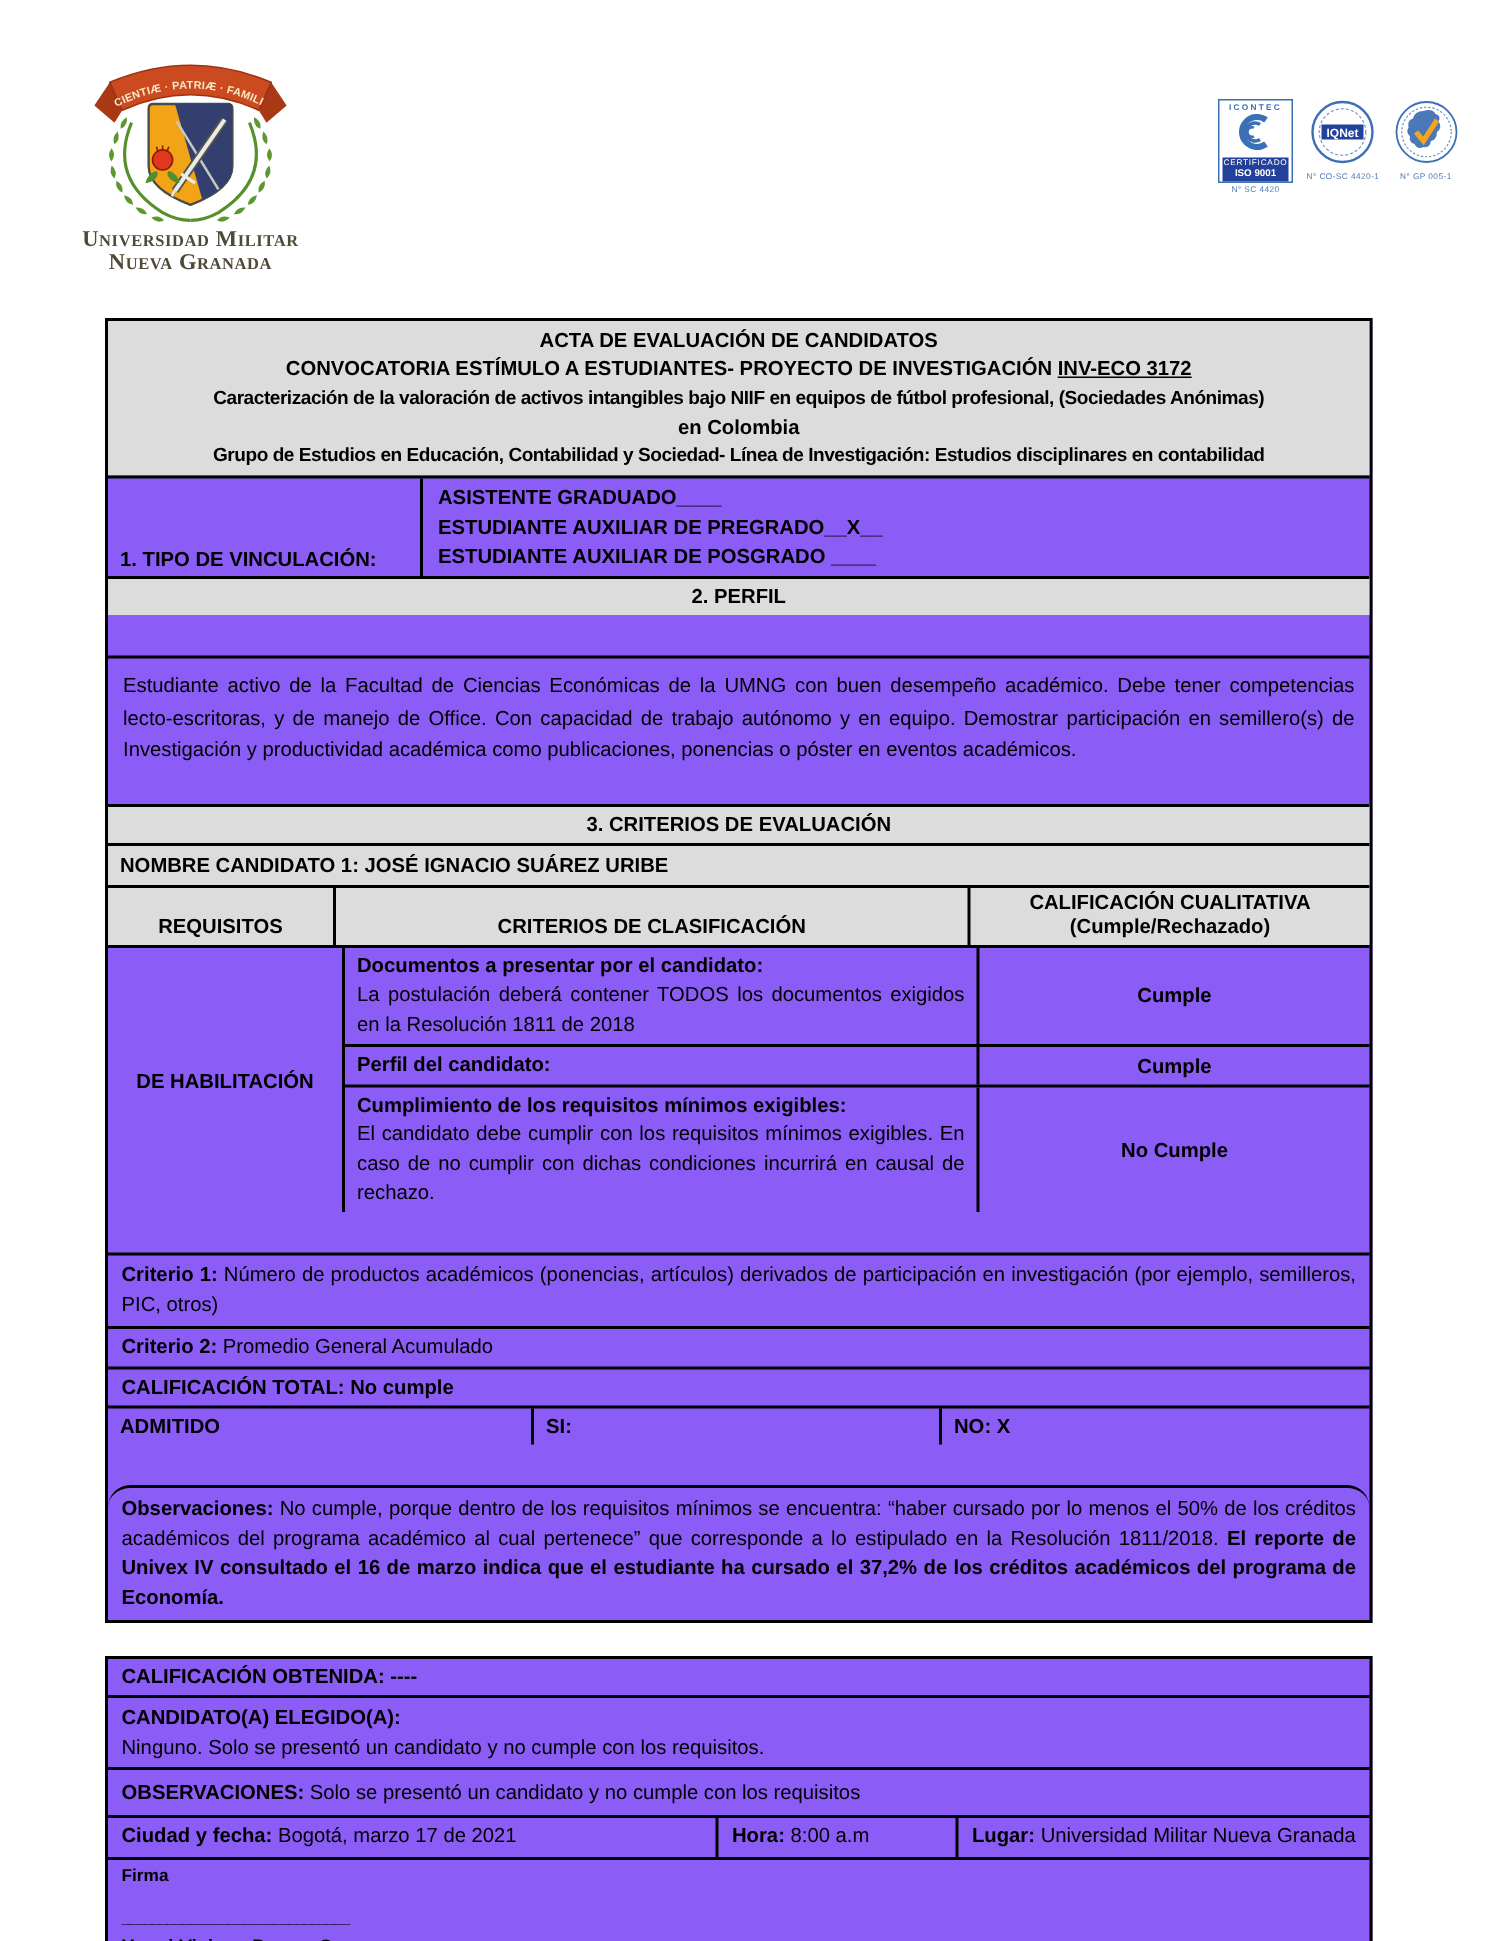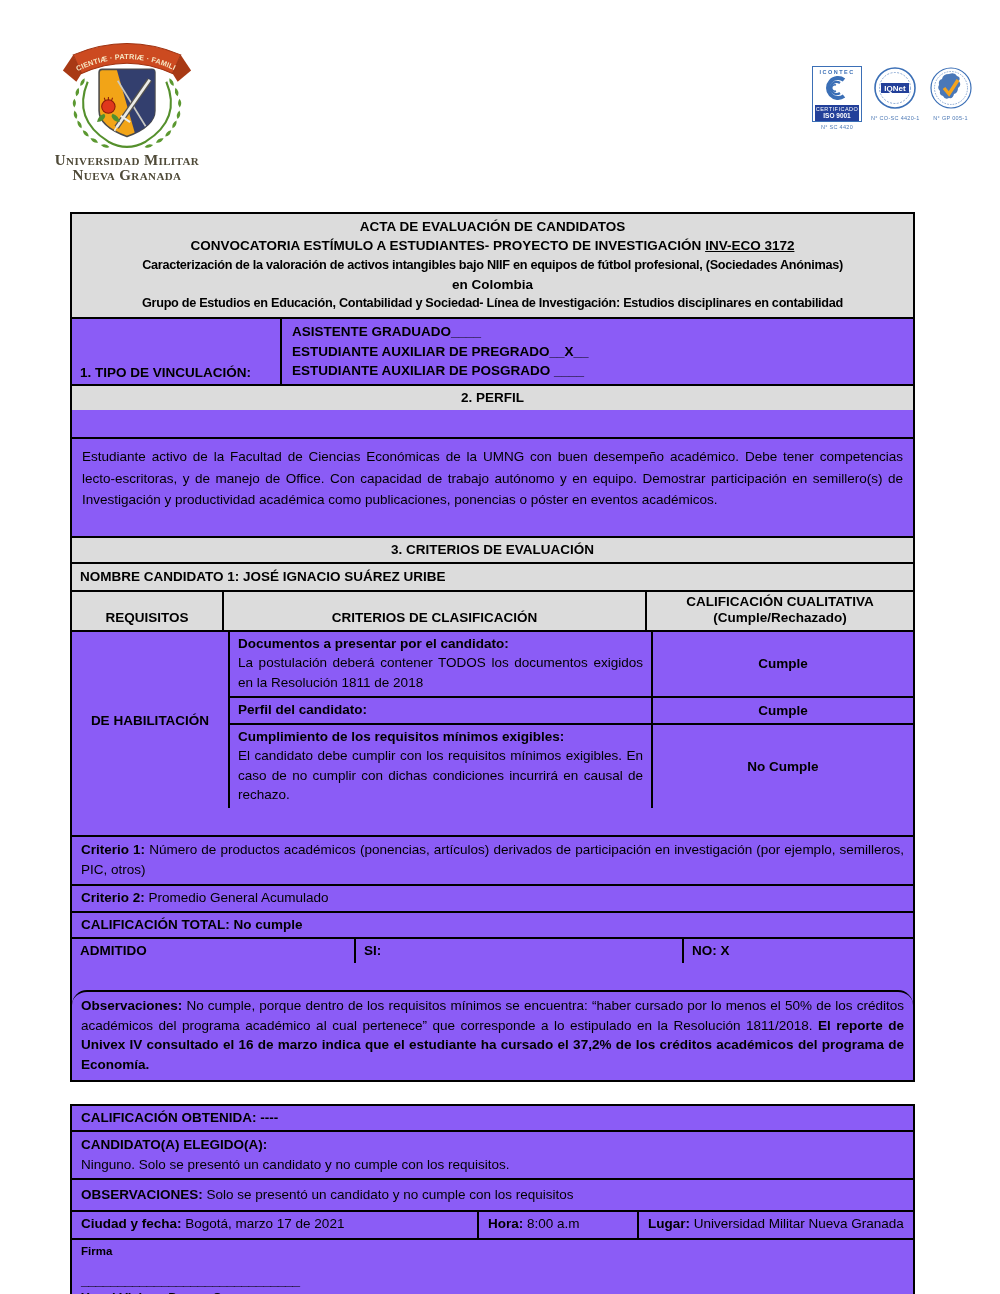--- a/index.html
+++ b/index.html
@@ -62,33 +62,33 @@
   .crit-row:first-child { border-top:none; }
   .crit-text { width:423px; border-right:2px solid #000; padding:2px 8px 4px; line-height:19.3px; }
   .crit-title { font-weight:bold; }
   .crit-body { text-align:justify; }
   .crit-result { flex:1; display:flex; align-items:center; justify-content:center; font-weight:bold; }
 
   .crit-par { padding:3px 9px 5px; line-height:19.5px; }
   .one-line { padding:2px 9px 3px; line-height:19.5px; }
 
   .admit .c { padding:2px 8px 3px; line-height:19px; font-weight:bold; }
-  .a1 { width:282px; } .a2 { width:328px; } .a3 { flex:1; }
+  .a1 { width:282px; } .a2 { width:272px; } .a3 { flex:1; }
 
   .obs { padding:4px 9px 6px; line-height:19.4px;border-radius:15px; }
 
   .sum-two { padding:3px 9px 4px; line-height:19.5px; }
   .sum-one { padding:2px 9px 3px; line-height:19.5px; }
   .sum-obs { padding:5px 9px 6px; line-height:19px; }
   .meta .c { padding:3px 9px 4px; line-height:18.5px; }
   .m1 { width:405px; } .m2 { width:160px; } .m3 { flex:1; }
 
   .firma-cell { padding:4px 9px 12px; }
   .firma-label { font-weight:bold; font-size:11.5px; line-height:14px; }
-  .firma-line { font-weight:bold; font-size:14px; line-height:12px; margin-top:16px; letter-spacing:-.5px; }
+  .firma-line { font-weight:bold; font-size:10px; line-height:12px; margin-top:16px; letter-spacing:-.5px; }
   .firma-name { font-weight:bold; font-size:13px; line-height:17px; margin-top:3px; }
   .firma-title { font-weight:bold; font-size:12px; line-height:16px; }
 </style>
 </head>
 <body>
 
 <div class="page">
 
   <div class="umng-logo">
     <svg width="150" height="122" viewBox="0 0 140 118">

